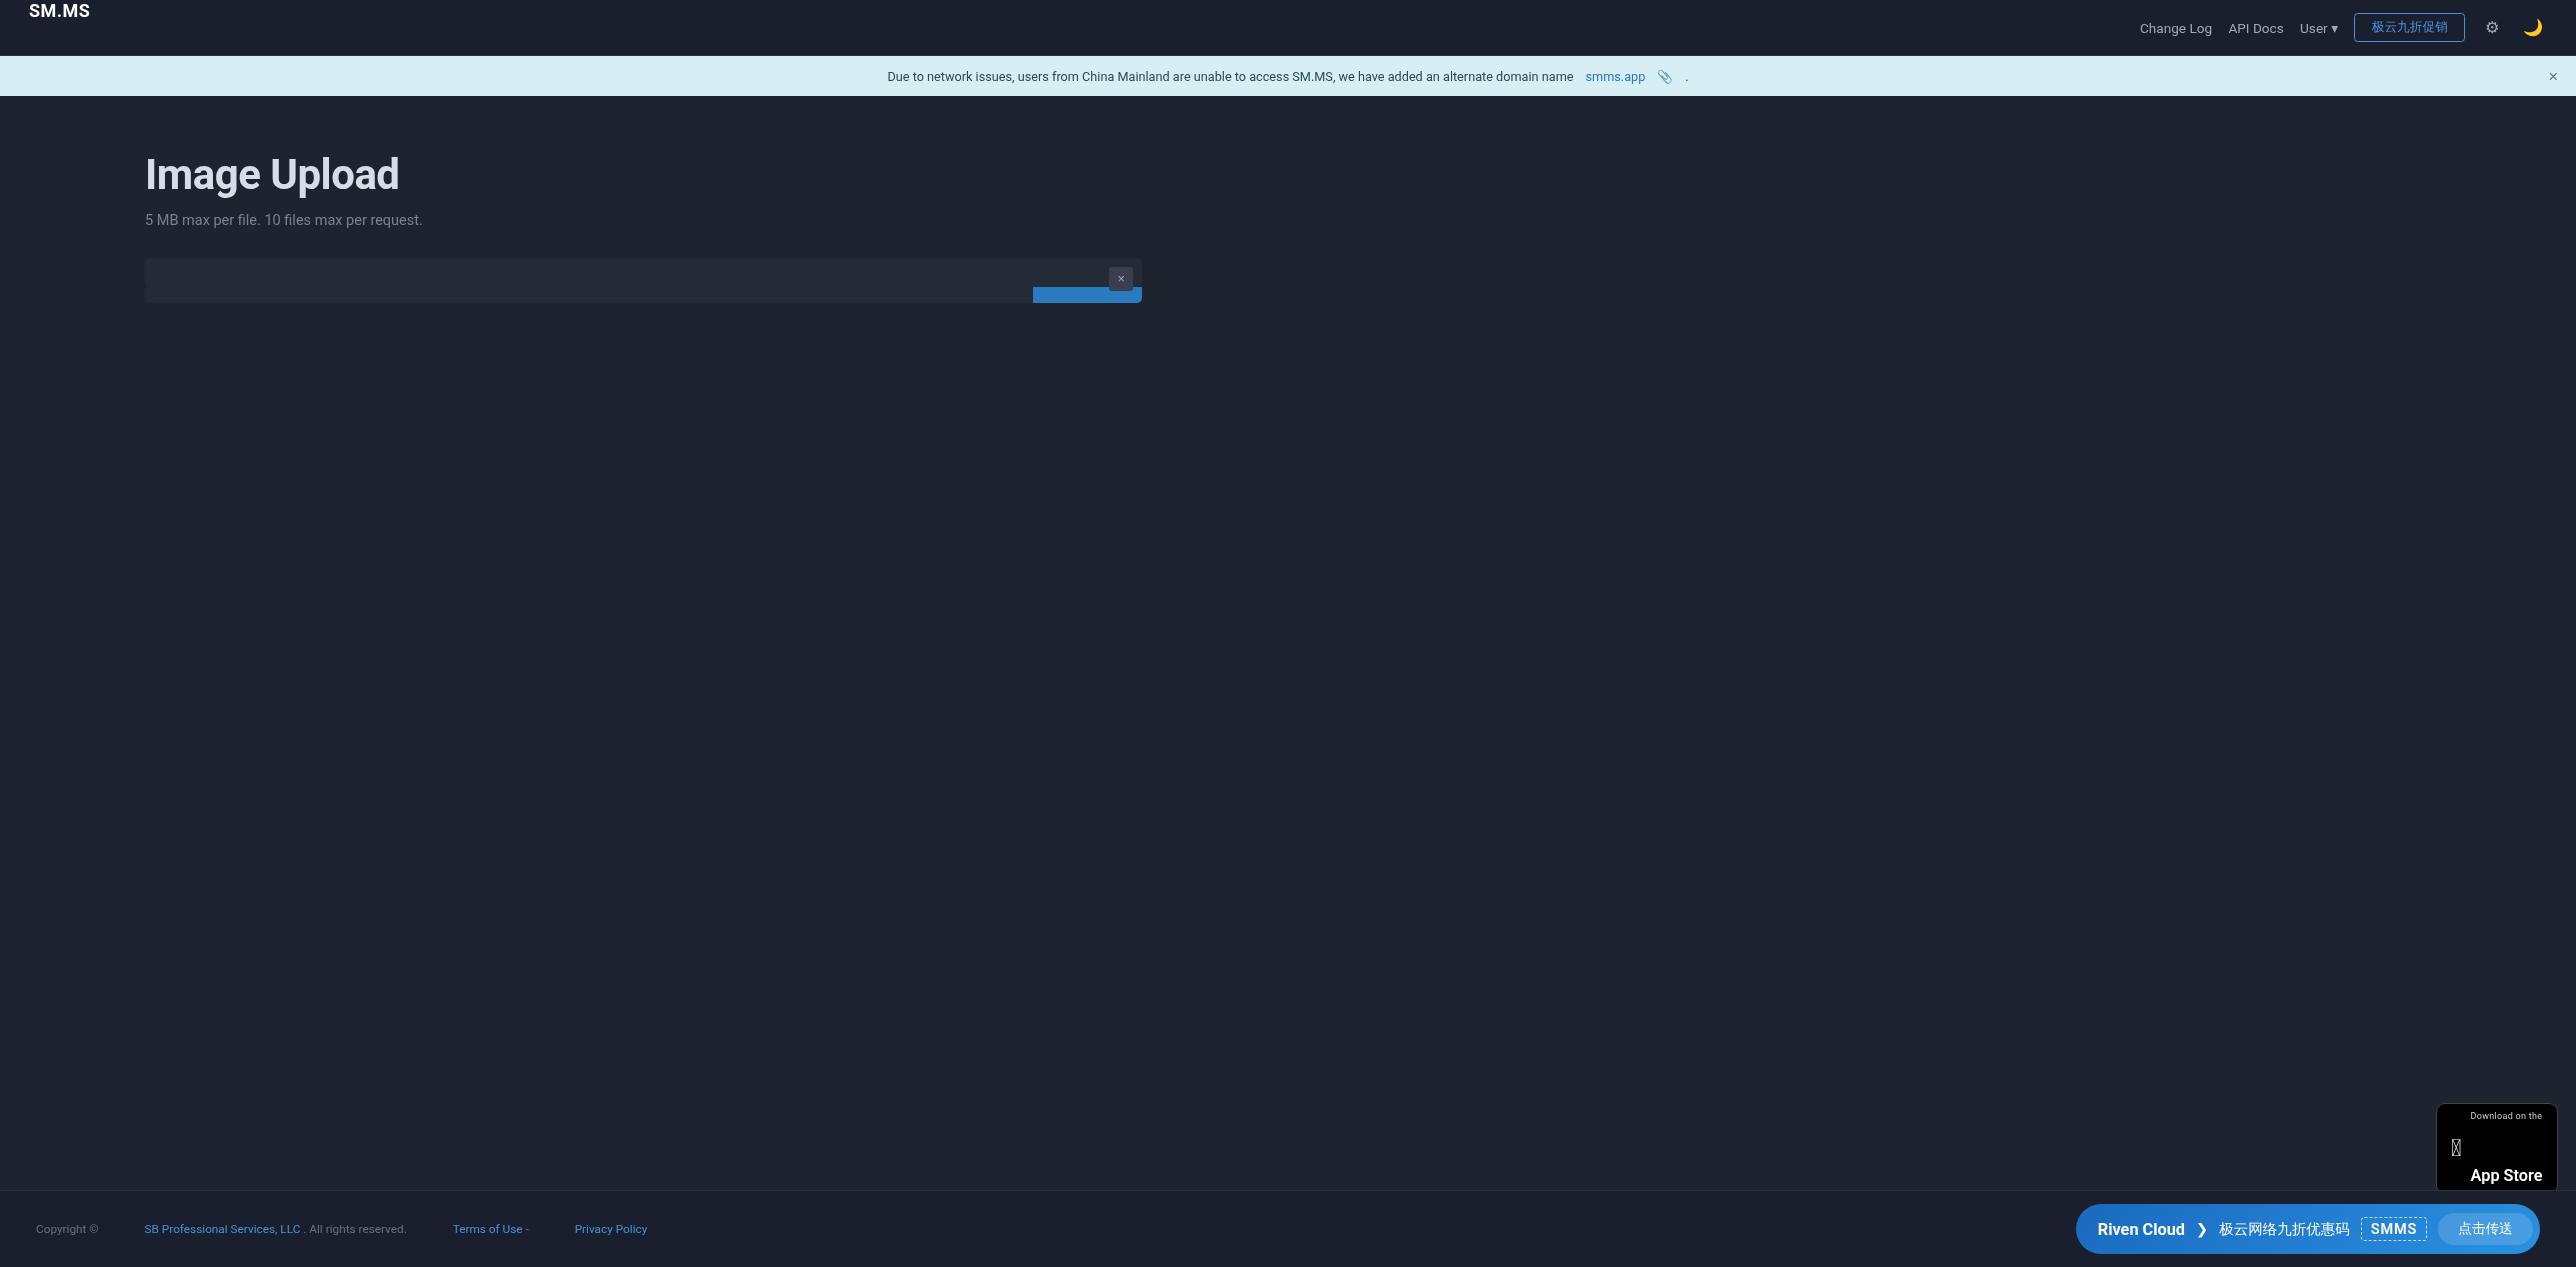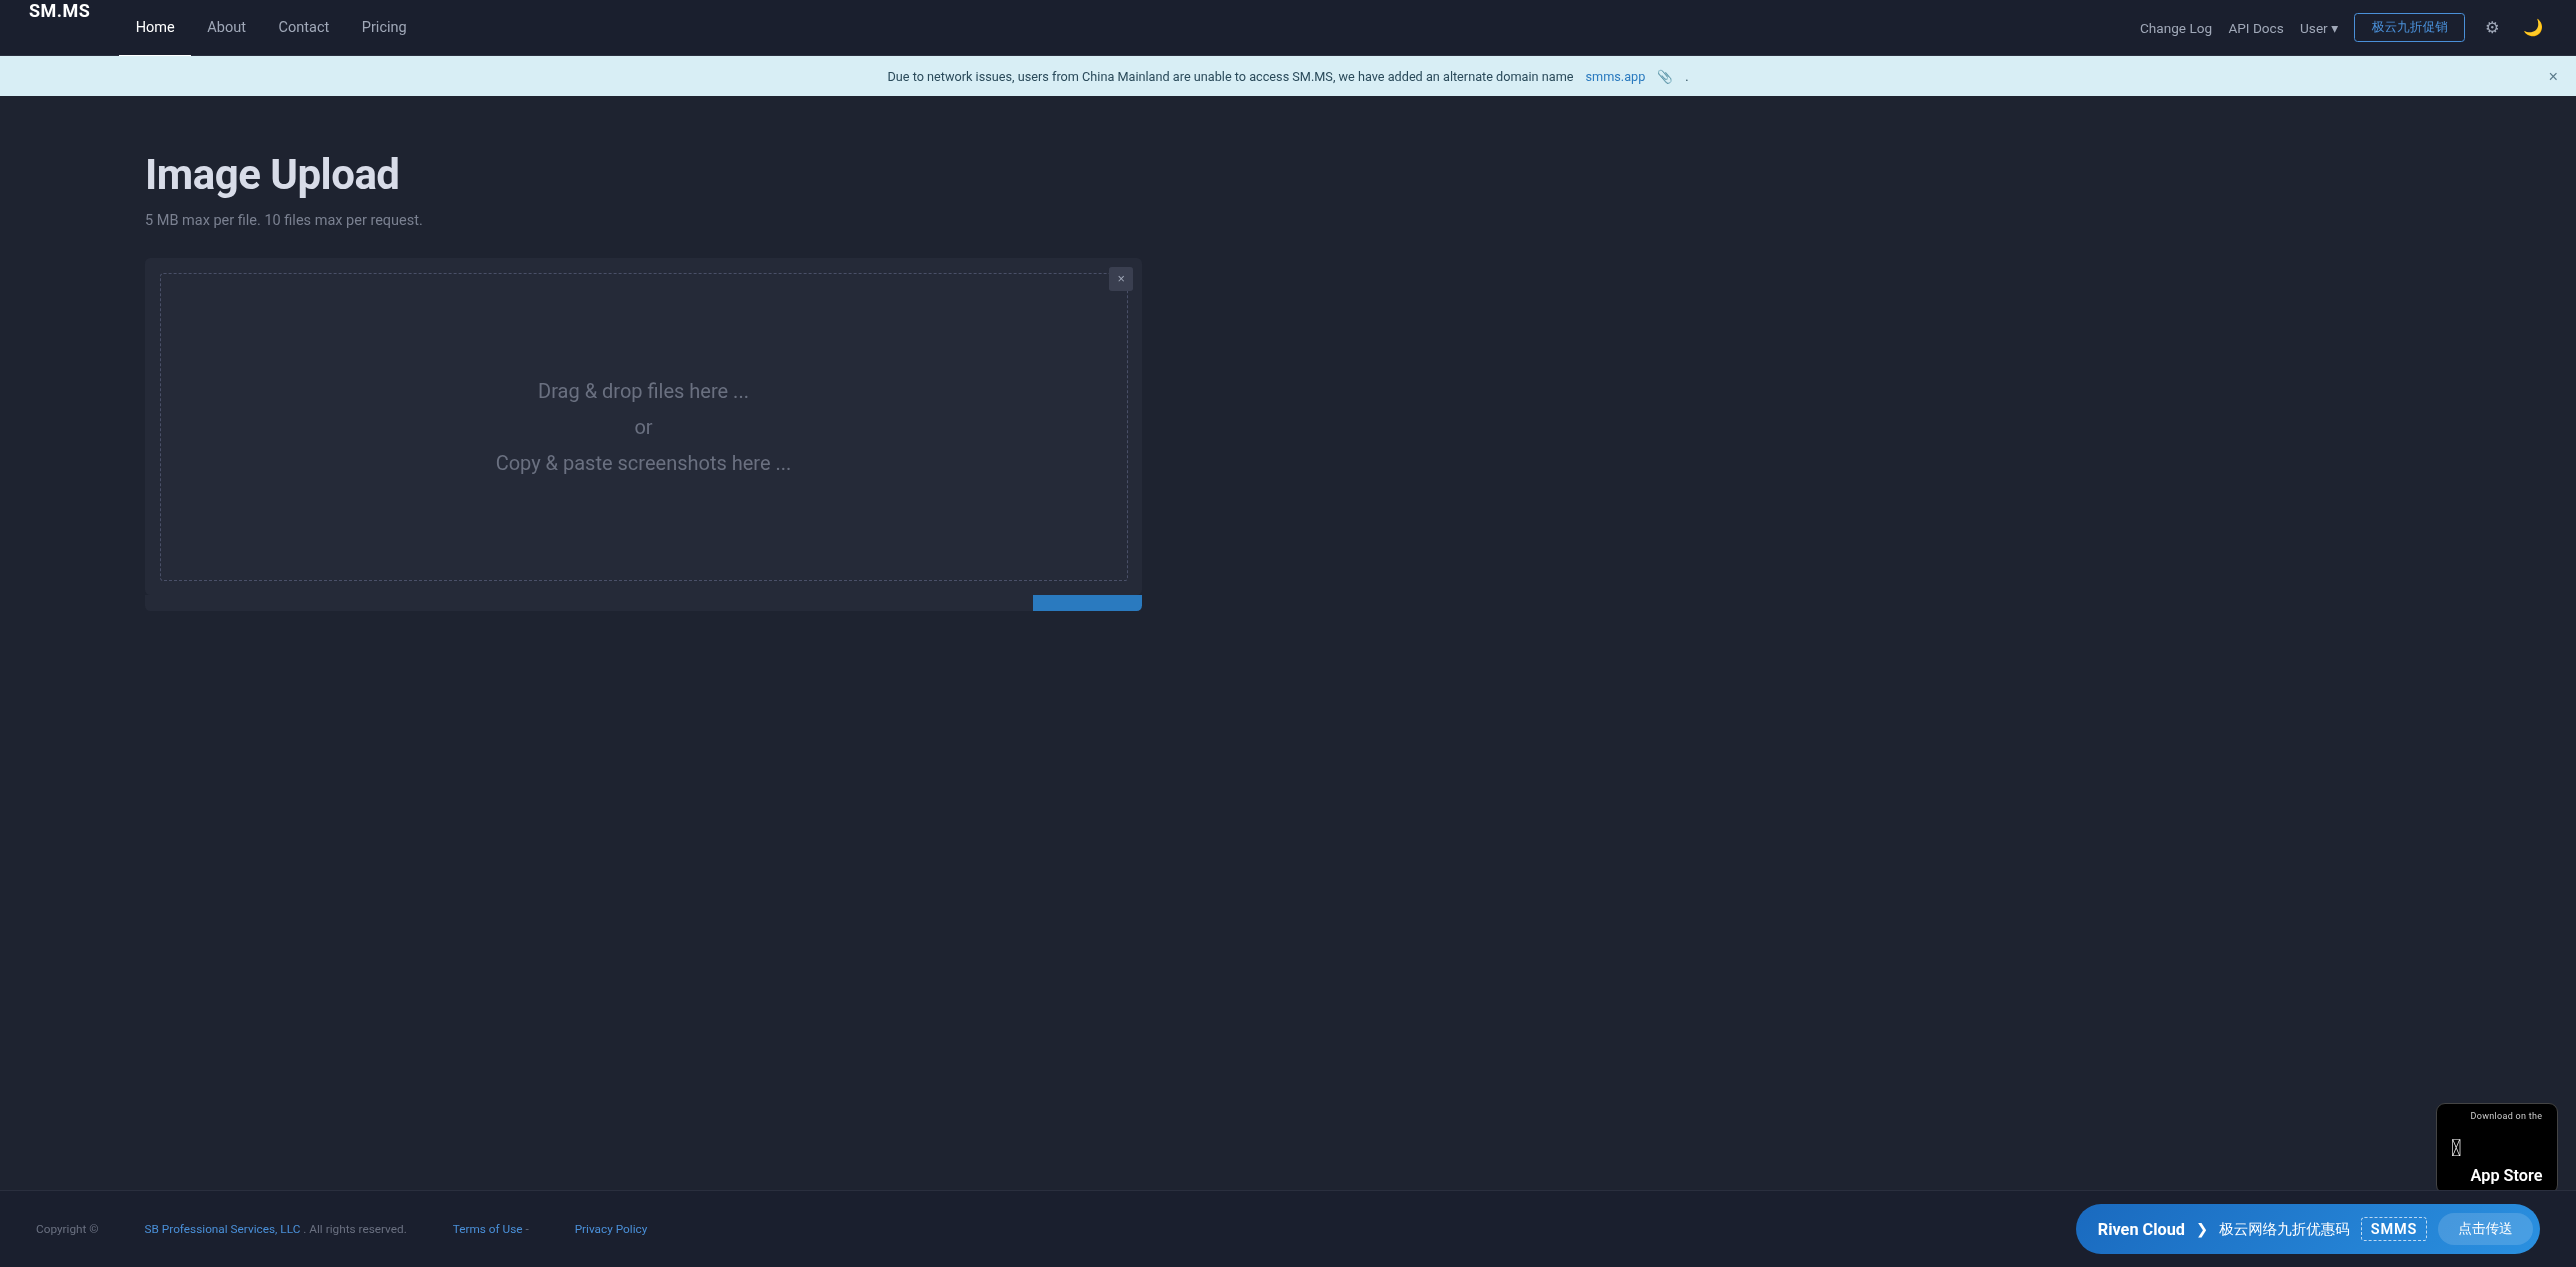--- a/index.html
+++ b/index.html
@@ -294,26 +294,20 @@
       font-size: 16.3px;
       font-weight: 600;
       line-height: 1.2;
     }
   </style>
 </head>
 <body>
 
 <nav class="navbar">
   <span class="navbar-brand">SM.MS</span>
-  <div class="navbar-nav">
-    <a class="nav-link active">Home</a>
-    <a class="nav-link">About</a>
-    <a class="nav-link">Contact</a>
-    <a class="nav-link">Pricing</a>
-  </div>
   <div class="navbar-right">
     <a class="nav-link-right">Change Log</a>
     <a class="nav-link-right">API Docs</a>
     <span class="user-dropdown">
       <span>User</span>
       <span>▾</span>
     </span>
     <button class="promo-btn">极云九折促销</button>
     <button class="icon-btn">
       <span>⚙</span>
@@ -331,27 +325,20 @@
   <span>.</span>
   <button class="banner-close">×</button>
 </div>
 
 <div class="main-content">
   <h1 class="page-title">Image Upload</h1>
   <p class="page-subtitle">5 MB max per file. 10 files max per request.</p>
 
   <div class="upload-container">
     <button class="upload-close-btn">×</button>
-    <div class="upload-dropzone">
-      <div class="dropzone-text">
-        <div>Drag &amp; drop files here ...</div>
-        <div>or</div>
-        <div>Copy &amp; paste screenshots here ...</div>
-      </div>
-    </div>
   </div>
   <div class="upload-bottom-bar"></div>
 </div>
 
 <a class="app-store-badge" href="#">
   <span class="app-store-icon"></span>
   <div class="app-store-text">
     <span class="app-store-small">Download on the</span>
     <span class="app-store-large">App Store</span>
   </div>

